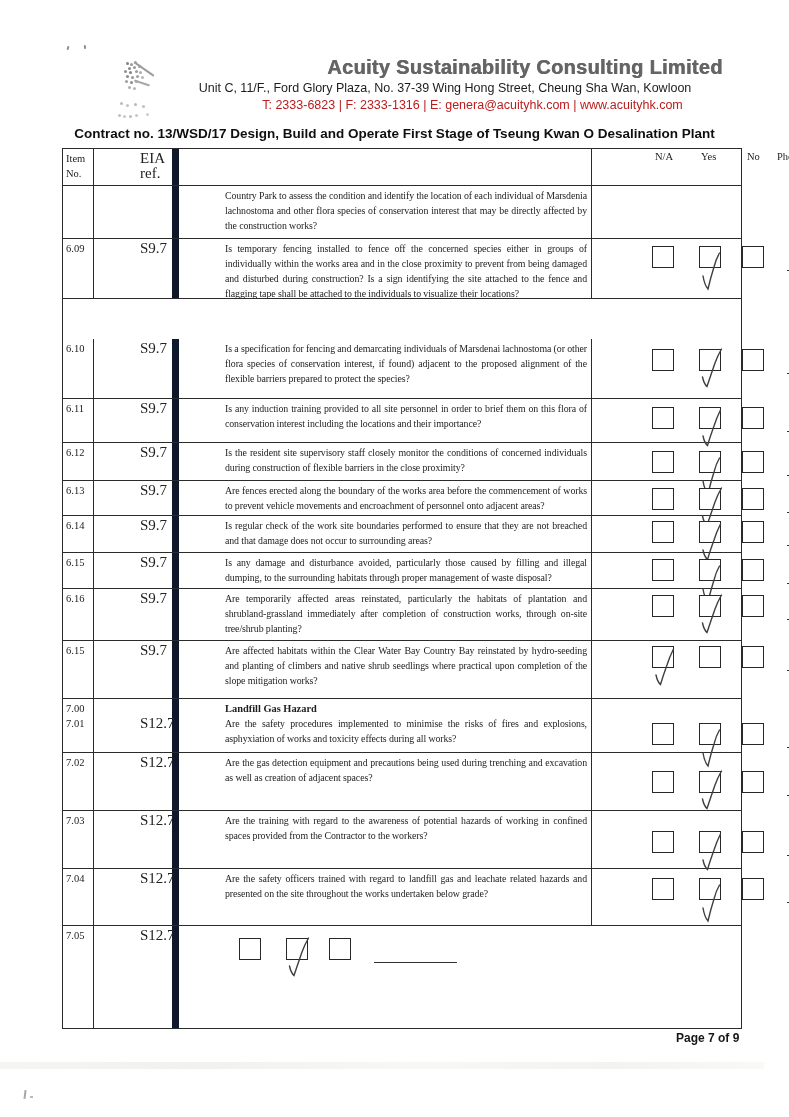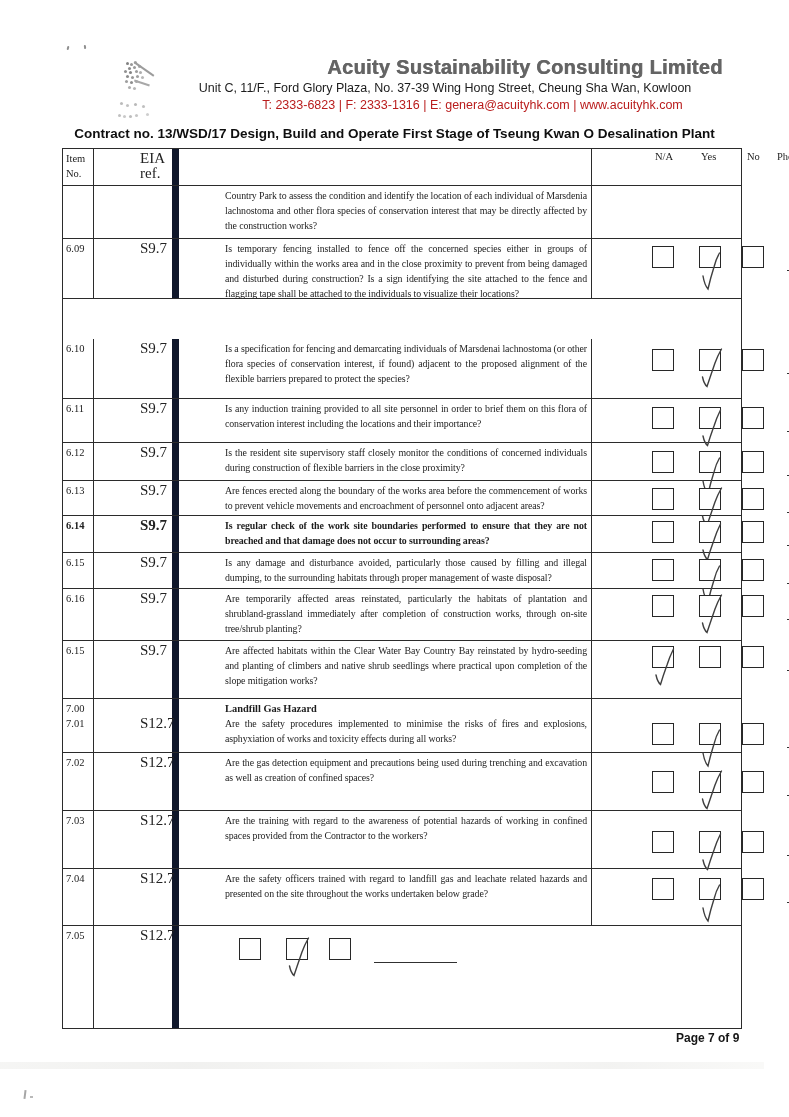--- a/index.html
+++ b/index.html
@@ -256,21 +256,21 @@
                 <svg class="tick" viewBox="0 0 28 56">
                   <path d="M4.5 27 Q6 34 9 36.5 Q12.5 26 17 13 Q19.5 6 23.5 -1" fill="none" stroke="#3f3f3f" stroke-width="1.4" stroke-linecap="round" transform="translate(0 17)"></path>
                 </svg>
               </span>
         <span class="cb cb-no"></span>
         <span class="remarks-line"></span>
       </div>
     </div>
   </div>
 
-  <div class="trow" style="height: 37px; font-weight: bold;">
+  <div class="trow" style="height: 37px;">
     <div class="cell c-item">
       <div class="ln">6.14</div>
       <div class="ln"></div>
     </div>
     <div class="cell c-eia">
       <div class="ln">S9.7</div>
       <div class="ln"></div>
     </div>
     <div class="cell c-q">
       <div class="q-head"></div>
@@ -402,21 +402,21 @@
     <div class="cell c-item">
       <div class="ln">7.02</div>
       <div class="ln"></div>
     </div>
     <div class="cell c-eia">
       <div class="ln">S12.7</div>
       <div class="ln"></div>
     </div>
     <div class="cell c-q">
       <div class="q-head"></div>
-      <div class="q-text">Are the gas detection equipment and precautions being used during trenching and excavation as well as creation of confined spaces?</div>
+      <div class="q-text">Are the gas detection equipment and precautions being used during trenching and excavation as well as creation of adjacent spaces?</div>
     </div>
     <div class="cell c-ans">
       <div class="boxes" style="margin-top: 18px;">
         <span class="cb cb-na"></span>
         <span class="cb cb-yes">
                 <svg class="tick" viewBox="0 0 28 56">
                   <path d="M4.5 27 Q6 34 9 36.5 Q12.5 26 17 13 Q19.5 6 23.5 -1" fill="none" stroke="#3f3f3f" stroke-width="1.4" stroke-linecap="round" transform="translate(0 17)"></path>
                 </svg>
               </span>
         <span class="cb cb-no"></span>

